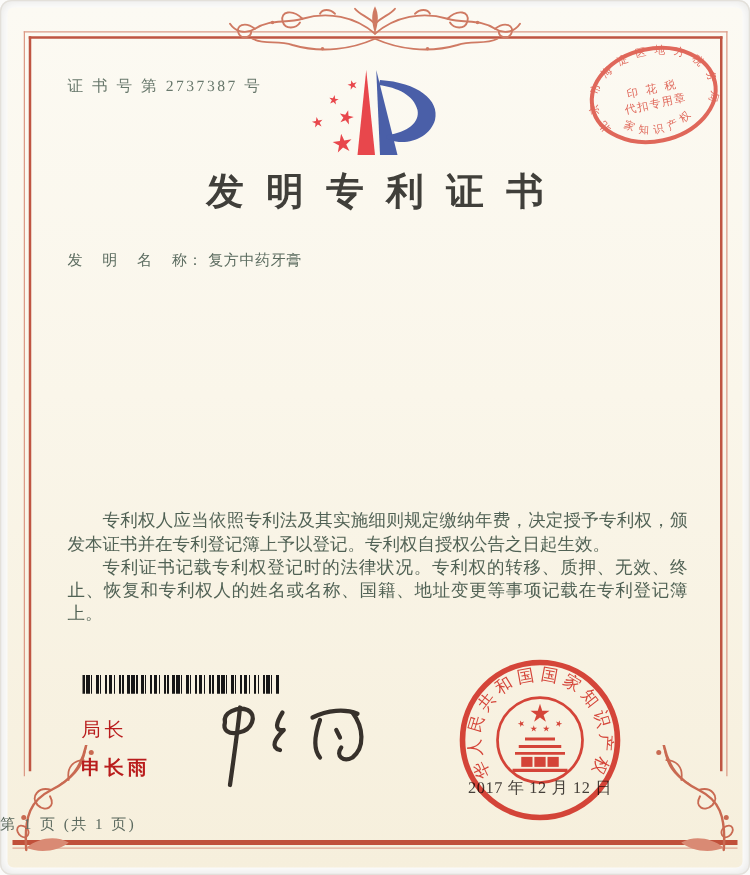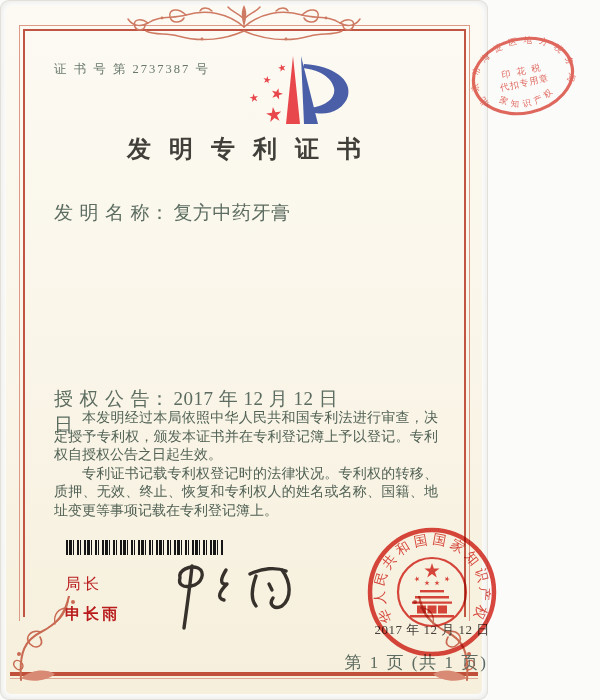--- a/index.html
+++ b/index.html
@@ -1,39 +1,39 @@
 <!DOCTYPE html>
 <html><head>
 <meta charset="utf-8">
 <style>
   html,body{margin:0;padding:0;width:600px;height:700px;overflow:hidden;background:#fbfbfa;}
   *{box-sizing:border-box;}
-  .page{position:relative;width:488px;height:700px;font-family:"Liberation Serif","DejaVu Serif",serif;border-radius:29px;}
+  .page{position:relative;width:600px;height:700px;font-family:"Liberation Serif","DejaVu Serif",serif;border-radius:29px;}
   .photo-bg{position:absolute;inset:0;background:#fdfdfc;border-radius:9px;
             box-shadow:inset 0 0 0 1px #e3e0da, inset 0 0 10px rgba(0,0,0,.12);}
   .paper-bg{position:absolute;inset:6px;border-radius:5px;
             background:linear-gradient(180deg,#fcfaf3 0%,#faf6ea 45%,#f6efdc 100%);}
   
   .frame-a{position:absolute;left:19px;top:25px;right:18px;bottom:79px;
            border:1px solid #dc9a86;border-bottom:none;}
   .frame-b{position:absolute;left:23px;top:29px;right:22px;bottom:83px;
            border:2px solid #bf5542;border-bottom:none;}
   .bline1{position:absolute;left:10px;right:10px;top:672px;height:4px;background:#c0503a;}
   .bline2{position:absolute;left:10px;right:10px;top:678px;height:1px;background:#dfa893;}
   .top-orn{position:absolute;left:50%;top:3px;width:236px;height:46px;margin-left:-118px;}
   .corner{position:absolute;width:72px;height:86px;top:596px;}
   .corner.left{left:9px;}
   .corner.right{right:9px;transform:scaleX(-1);}
   
   .cert-no{position:absolute;left:54px;top:61px;font-size:12.5px;letter-spacing:2px;color:#68786c;}
   .logo{position:absolute;left:230px;top:54px;width:140px;height:75px;}
   .title{position:absolute;left:0;right:0;top:133px;margin:0;text-align:center;
-         font-size:24px;font-weight:600;letter-spacing:18px;text-indent:18px;color:#403f3a;}
-  
-  .row{position:absolute;left:54px;right:48px;font-size:19px;color:#5c6c60;letter-spacing:.5px;}
+         font-size:30px;font-weight:600;letter-spacing:18px;text-indent:18px;color:#403f3a;}
+  
+  .row{position:absolute;left:54px;right:48px;font-size:12px;color:#5c6c60;letter-spacing:.5px;}
   .row .lbl{display:inline-block;width:96px;text-align:justify;text-align-last:justify;vertical-align:top;}
   .row .col{display:inline-block;margin-right:4px;}
   .r1{top:200px}.r2{top:238px}.r3{top:276px}.r4{top:312px}.r5{top:348px}.r6{top:386px}
   
   .paras{position:absolute;left:54px;right:50px;top:409px;font-size:14px;line-height:18.5px;
          color:#516255;text-align:justify;}
   .paras p{margin:0;text-indent:2em;}
   
   .barcode{position:absolute;left:66px;top:540px;width:158px;height:15px;
     background:repeating-linear-gradient(90deg,#161616 0 2px,transparent 2px 3px,#161616 3px 6px,
@@ -42,22 +42,22 @@
   .signer{position:absolute;left:65px;top:574px;font-family:"Liberation Sans","DejaVu Sans",sans-serif;
           color:#b91c1c;font-size:15.5px;letter-spacing:3px;}
   .signer .nm{margin-top:9px;font-weight:bold;}
   .sig{position:absolute;left:158px;top:558px;width:150px;height:78px;}
   .seal-main{position:absolute;left:361px;top:521px;width:142px;height:142;
              height:142px;mix-blend-mode:multiply;opacity:.93;z-index:5;}
   .seal-date{position:absolute;left:362px;top:621px;width:140px;text-align:center;
              font-size:13px;letter-spacing:.5px;color:#45403a;z-index:4;}
   .tax-seal{position:absolute;left:462px;top:26px;width:122px;height:100px;
             transform:rotate(-12deg);mix-blend-mode:multiply;opacity:.9;z-index:5;}
-  .footer{position:absolute;left:0;right:0;top:651px;text-align:right;
-          font-size:17px;letter-spacing:2px;color:#5c6a5f;}
+  .footer{position:absolute;left:0;right:17px;top:651px;text-align:left;
+          font-size:12px;letter-spacing:2px;color:#5c6a5f;}
   svg{display:block;}
 </style>
 </head>
 <body>
 
 <div class="page">
   <div class="photo-bg"></div>
   <div class="paper-bg"></div>
 
   <div class="frame-a"></div>
@@ -123,26 +123,23 @@
       <use href="#star5" transform="translate(47,40) scale(6) rotate(15)"></use>
       <use href="#star5" transform="translate(44,61) scale(8) rotate(-8)"></use>
     </g>
   </svg>
 
   <h1 class="title">发明专利证书</h1>
 
   <div class="row r1">
     <span class="lbl">发明名称</span><span class="col">：</span><span>复方中药牙膏</span>
   </div>
-  <div class="row r6">
-    <span class="lbl">授权公告日</span><span class="col">：</span><span>2017 年 12 月 12 日</span>
-  </div>
 
   <div class="paras">
-    <p>本发明经过本局依照中华人民共和国专利法进行审查，决定授予专利权，颁发本证书并在专利登记簿上予以登记。专利权自授权公告之日起生效。</p>
+    <p>专利权人应当依照专利法及其实施细则规定缴纳年费，决定授予专利权，颁发本证书并在专利登记簿上予以登记。专利权自授权公告之日起生效。</p>
     <p>专利证书记载专利权登记时的法律状况。专利权的转移、质押、无效、终止、恢复和专利权人的姓名或名称、国籍、地址变更等事项记载在专利登记簿上。</p>
   </div>
 
   <div class="barcode"></div>
 
   <div class="signer">
     <div>局长</div>
     <div class="nm">申长雨</div>
   </div>
 

